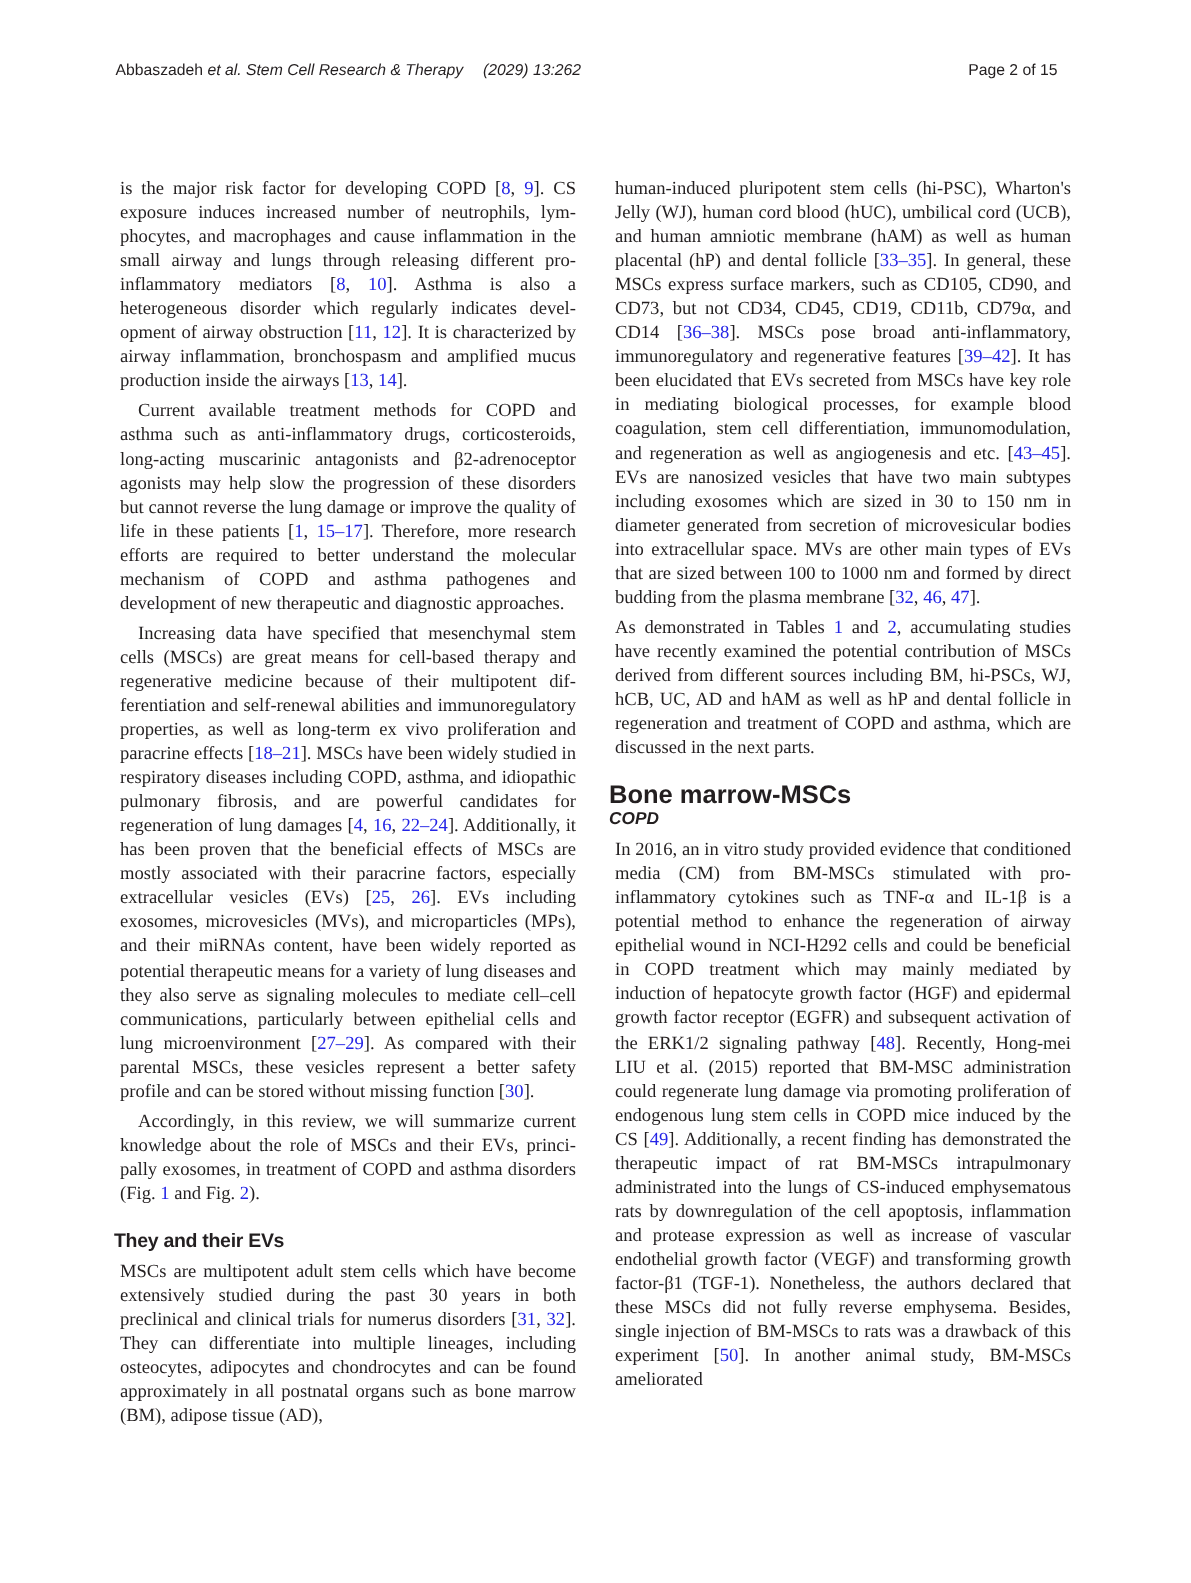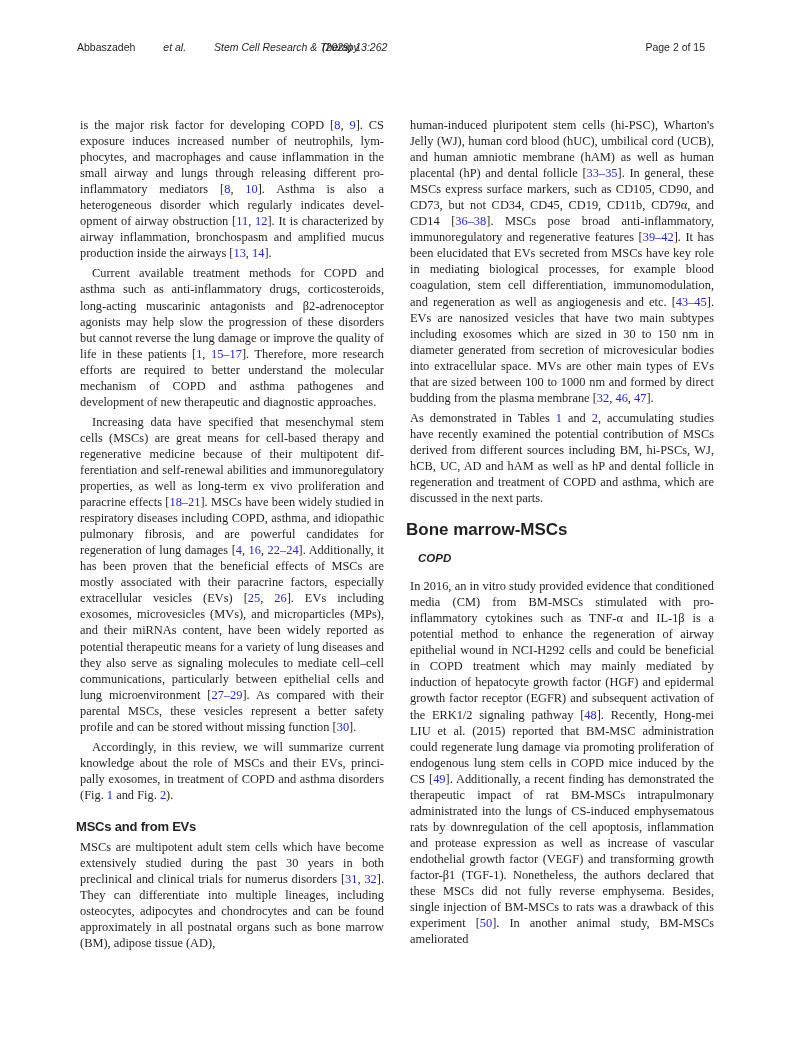--- a/index.html
+++ b/index.html
@@ -1,52 +1,52 @@
 <!DOCTYPE html>
 <html><head>
 <meta charset="utf-8">
 <style>
   html, body { margin: 0; padding: 0; background: #ffffff; }
   body { width: 794px; height: 1055px; position: relative; overflow: hidden; color: #231f20; }
   .header { position: absolute; top: 41px; left: 77px; right: 77px; height: 16px;
             font-family: "Liberation Sans", sans-serif; font-size: 10.5px; color: #231f20; }
   .header .left { position: absolute; left: 0; top: 0; }
-  .header .left .it { font-style: italic; margin-left: 25px; }
+  .header .left .it { font-style: italic; }
   .header .year { position: absolute; left: 245px; top: 0; font-style: italic; }
   .header .right { position: absolute; right: 12px; top: 0; }
   .col { position: absolute; top: 113px; width: 312px;
          font-family: "Liberation Serif", serif; font-size: 12.4px; line-height: 16.05px;
          text-align: justify; hyphens: manual; }
   .col.left { left: 76px; }
   .col.right { left: 406px; }
   .para { margin: 4px; text-indent: 0; }
   .para.indent { text-indent: 12px; }
   .cite { color: #2323e6; text-decoration: none; cursor: pointer; }
   .h2 { font-family: "Liberation Sans", sans-serif; font-weight: bold; font-size: 13px;
         margin: 16px 0 0 0; line-height: 16px; letter-spacing: -0.2px; }
   .h3 { font-family: "Liberation Sans", sans-serif; font-weight: bold; font-size: 17px;
         margin: 16px 0 0 0; line-height: 16px; }
   .h4 { font-family: "Liberation Sans", sans-serif; font-weight: bold; font-style: italic; font-size: 11.5px;
-        margin: 12px; line-height: 16px; }
+        margin: 0; line-height: 16px; }
 </style>
 </head>
 <body>
 
 <div class="header">
   <span class="left"><span>Abbaszadeh</span><span class="it"> et al.</span><span class="it"> Stem Cell Research &amp; Therapy</span></span>
   <span class="year">(2029) 13:262</span>
   <span class="right">Page 2 of 15</span>
 </div>
 
 <div class="col left" id="col-left">
     <p class="para"><span>is the major risk factor for developing COPD [</span><a class="cite">8</a><span>, </span><a class="cite">9</a><span>]. CS exposure induces increased number of neutrophils, lym­phocytes, and macrophages and cause inflammation in the small airway and lungs through releasing different pro-inflammatory mediators [</span><a class="cite">8</a><span>, </span><a class="cite">10</a><span>]. Asthma is also a heterogeneous disorder which regularly indicates devel­opment of airway obstruction [</span><a class="cite">11</a><span>, </span><a class="cite">12</a><span>]. It is characterized by airway inflammation, bronchospasm and amplified mucus production inside the airways [</span><a class="cite">13</a><span>, </span><a class="cite">14</a><span>].</span></p>
     <p class="para indent"><span>Current available treatment methods for COPD and asthma such as anti-inflammatory drugs, corticosteroids, long-acting muscarinic antagonists and β2-adrenoceptor agonists may help slow the progression of these disorders but cannot reverse the lung damage or improve the qual­ity of life in these patients [</span><a class="cite">1</a><span>, </span><a class="cite">15–17</a><span>]. Therefore, more research efforts are required to better understand the molecular mechanism of COPD and asthma pathogen­es and development of new therapeutic and diagnostic approaches.</span></p>
     <p class="para indent"><span>Increasing data have specified that mesenchymal stem cells (MSCs) are great means for cell-based therapy and regenerative medicine because of their multipotent dif­ferentiation and self-renewal abilities and immunoregula­tory properties, as well as long-term ex vivo proliferation and paracrine effects [</span><a class="cite">18–21</a><span>]. MSCs have been widely studied in respiratory diseases including COPD, asthma, and idiopathic pulmonary fibrosis, and are powerful can­didates for regeneration of lung damages [</span><a class="cite">4</a><span>, </span><a class="cite">16</a><span>, </span><a class="cite">22–24</a><span>]. Additionally, it has been proven that the beneficial effects of MSCs are mostly associated with their paracrine fac­tors, especially extracellular vesicles (EVs) [</span><a class="cite">25</a><span>, </span><a class="cite">26</a><span>]. EVs including exosomes, microvesicles (MVs), and micro­particles (MPs), and their miRNAs content, have been widely reported as potential therapeutic means for a variety of lung diseases and they also serve as signaling molecules to mediate cell–cell communications, particu­larly between epithelial cells and lung microenvironment [</span><a class="cite">27–29</a><span>]. As compared with their parental MSCs, these vesicles represent a better safety profile and can be stored without missing function [</span><a class="cite">30</a><span>].</span></p>
     <p class="para indent"><span>Accordingly, in this review, we will summarize current knowledge about the role of MSCs and their EVs, princi­pally exosomes, in treatment of COPD and asthma disor­ders (Fig. </span><a class="cite">1</a><span> and Fig. </span><a class="cite">2</a><span>).</span></p>
-    <div class="h2">MSCs and from EVs</div>
+    <div class="h2">They and their EVs</div>
     <p class="para"><span>MSCs are multipotent adult stem cells which have become extensively studied during the past 30 years in both preclinical and clinical trials for numerus dis­orders [</span><a class="cite">31</a><span>, </span><a class="cite">32</a><span>]. They can differentiate into multiple lineages, including osteocytes, adipocytes and chondro­cytes and can be found approximately in all postnatal organs such as bone marrow (BM), adipose tissue (AD),</span></p>
   </div>
 <div class="col right" id="col-right">
     <p class="para"><span>human-induced pluripotent stem cells (hi-PSC), Whar­ton's Jelly (WJ), human cord blood (hUC), umbilical cord (UCB), and human amniotic membrane (hAM) as well as human placental (hP) and dental follicle [</span><a class="cite">33–35</a><span>]. In general, these MSCs express surface markers, such as CD105, CD90, and CD73, but not CD34, CD45, CD19, CD11b, CD79α, and CD14 [</span><a class="cite">36–38</a><span>]. MSCs pose broad anti-inflammatory, immunoregulatory and regenera­tive features [</span><a class="cite">39–42</a><span>]. It has been elucidated that EVs secreted from MSCs have key role in mediating biologi­cal processes, for example blood coagulation, stem cell differentiation, immunomodulation, and regeneration as well as angiogenesis and etc. [</span><a class="cite">43–45</a><span>]. EVs are nanosized vesicles that have two main subtypes including exosomes which are sized in 30 to 150 nm in diameter generated from secretion of microvesicular bodies into extracellu­lar space. MVs are other main types of EVs that are sized between 100 to 1000 nm and formed by direct budding from the plasma membrane [</span><a class="cite">32</a><span>, </span><a class="cite">46</a><span>, </span><a class="cite">47</a><span>].</span></p>
     <p class="para"><span>As demonstrated in Tables </span><a class="cite">1</a><span> and </span><a class="cite">2</a><span>, accumulating stud­ies have recently examined the potential contribution of MSCs derived from different sources including BM, hi-PSCs, WJ, hCB, UC, AD and hAM as well as hP and den­tal follicle in regeneration and treatment of COPD and asthma, which are discussed in the next parts.</span></p>
     <div class="h3">Bone marrow-MSCs</div>
     <div class="h4">COPD</div>
     <p class="para"><span>In 2016, an in vitro study provided evidence that con­ditioned media (CM) from BM-MSCs stimulated with pro-inflammatory cytokines such as TNF-α and IL-1β is a potential method to enhance the regeneration of air­way epithelial wound in NCI-H292 cells and could be beneficial in COPD treatment which may mainly medi­ated by induction of hepatocyte growth factor (HGF) and epidermal growth factor receptor (EGFR) and sub­sequent activation of the ERK1/2 signaling pathway [</span><a class="cite">48</a><span>]. Recently, Hong-mei LIU et al. (2015) reported that BM-MSC administration could regenerate lung damage via promoting proliferation of endogenous lung stem cells in COPD mice induced by the CS [</span><a class="cite">49</a><span>]. Additionally, a recent finding has demonstrated the therapeutic impact of rat BM-MSCs intrapulmonary administrated into the lungs of CS-induced emphysematous rats by downregulation of the cell apoptosis, inflammation and protease expression as well as increase of vascular endothelial growth fac­tor (VEGF) and transforming growth factor-β1 (TGF-1). Nonetheless, the authors declared that these MSCs did not fully reverse emphysema. Besides, single injection of BM-MSCs to rats was a drawback of this experiment [</span><a class="cite">50</a><span>]. In another animal study, BM-MSCs ameliorated</span></p>
   </div>
 

